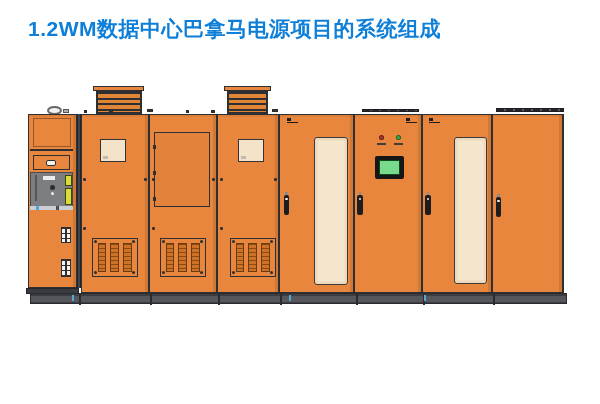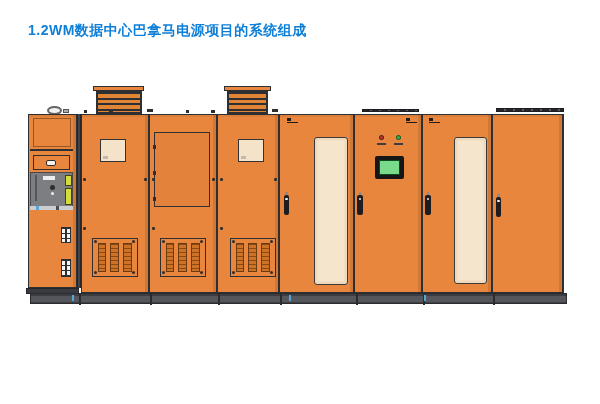--- a/index.html
+++ b/index.html
@@ -6,21 +6,21 @@
     --accent:#0E7FD8; --cabinet:#E8863D; --outline:#2E2F33; --panel-beige:#F4E2C9;
     --strip-beige:#F6E5CD; --vent-fill:#CD7226; --vent-line:#8A4A14; --plinth:#4E4F55;
     --plinth-dark:#35363B; --screen-green:#79DA8C; --indicator-red:#B23A2C;
     --indicator-green:#3BAE4C; --compartment-gray:#7D7E82; --breaker-yellow:#D6DC3A;
     --background:#FFFFFF;
   }
   html,body{margin:0;padding:0;}
   body{background:#e9e9e9;font-family:"Liberation Sans",sans-serif;}
   #stage{position:relative;width:600px;height:404px;background:var(--background);overflow:hidden;margin:0 auto;}
   .abs{position:absolute;box-sizing:border-box;}
-  #page-title{left:28px;top:22px;width:540px;font-size:14px;font-weight:700;color:var(--accent);letter-spacing:0.5px;white-space:nowrap;}
+  #page-title{left:28px;top:15px;width:540px;font-size:21px;font-weight:700;color:var(--accent);letter-spacing:0.5px;white-space:nowrap;}
   
   .cab{top:114px;height:179px;background:var(--cabinet);border:1.5px solid var(--outline);
        box-shadow:inset -3px 0 0 rgba(0,0,0,0.10), inset 0 2px 0 rgba(0,0,0,0.05);}
   .seam{background:#44454A;border-left:1px solid #26262A;border-right:1px solid #26262A;}
   
   .vent-cap{background:var(--cabinet);border:1.5px solid var(--outline);}
   .vent-body{border:2px solid var(--outline);
      background:repeating-linear-gradient(180deg,var(--outline) 0 2px,#E08435 2px 5.5px);}
   .vent-foot{background:var(--outline);}
   

